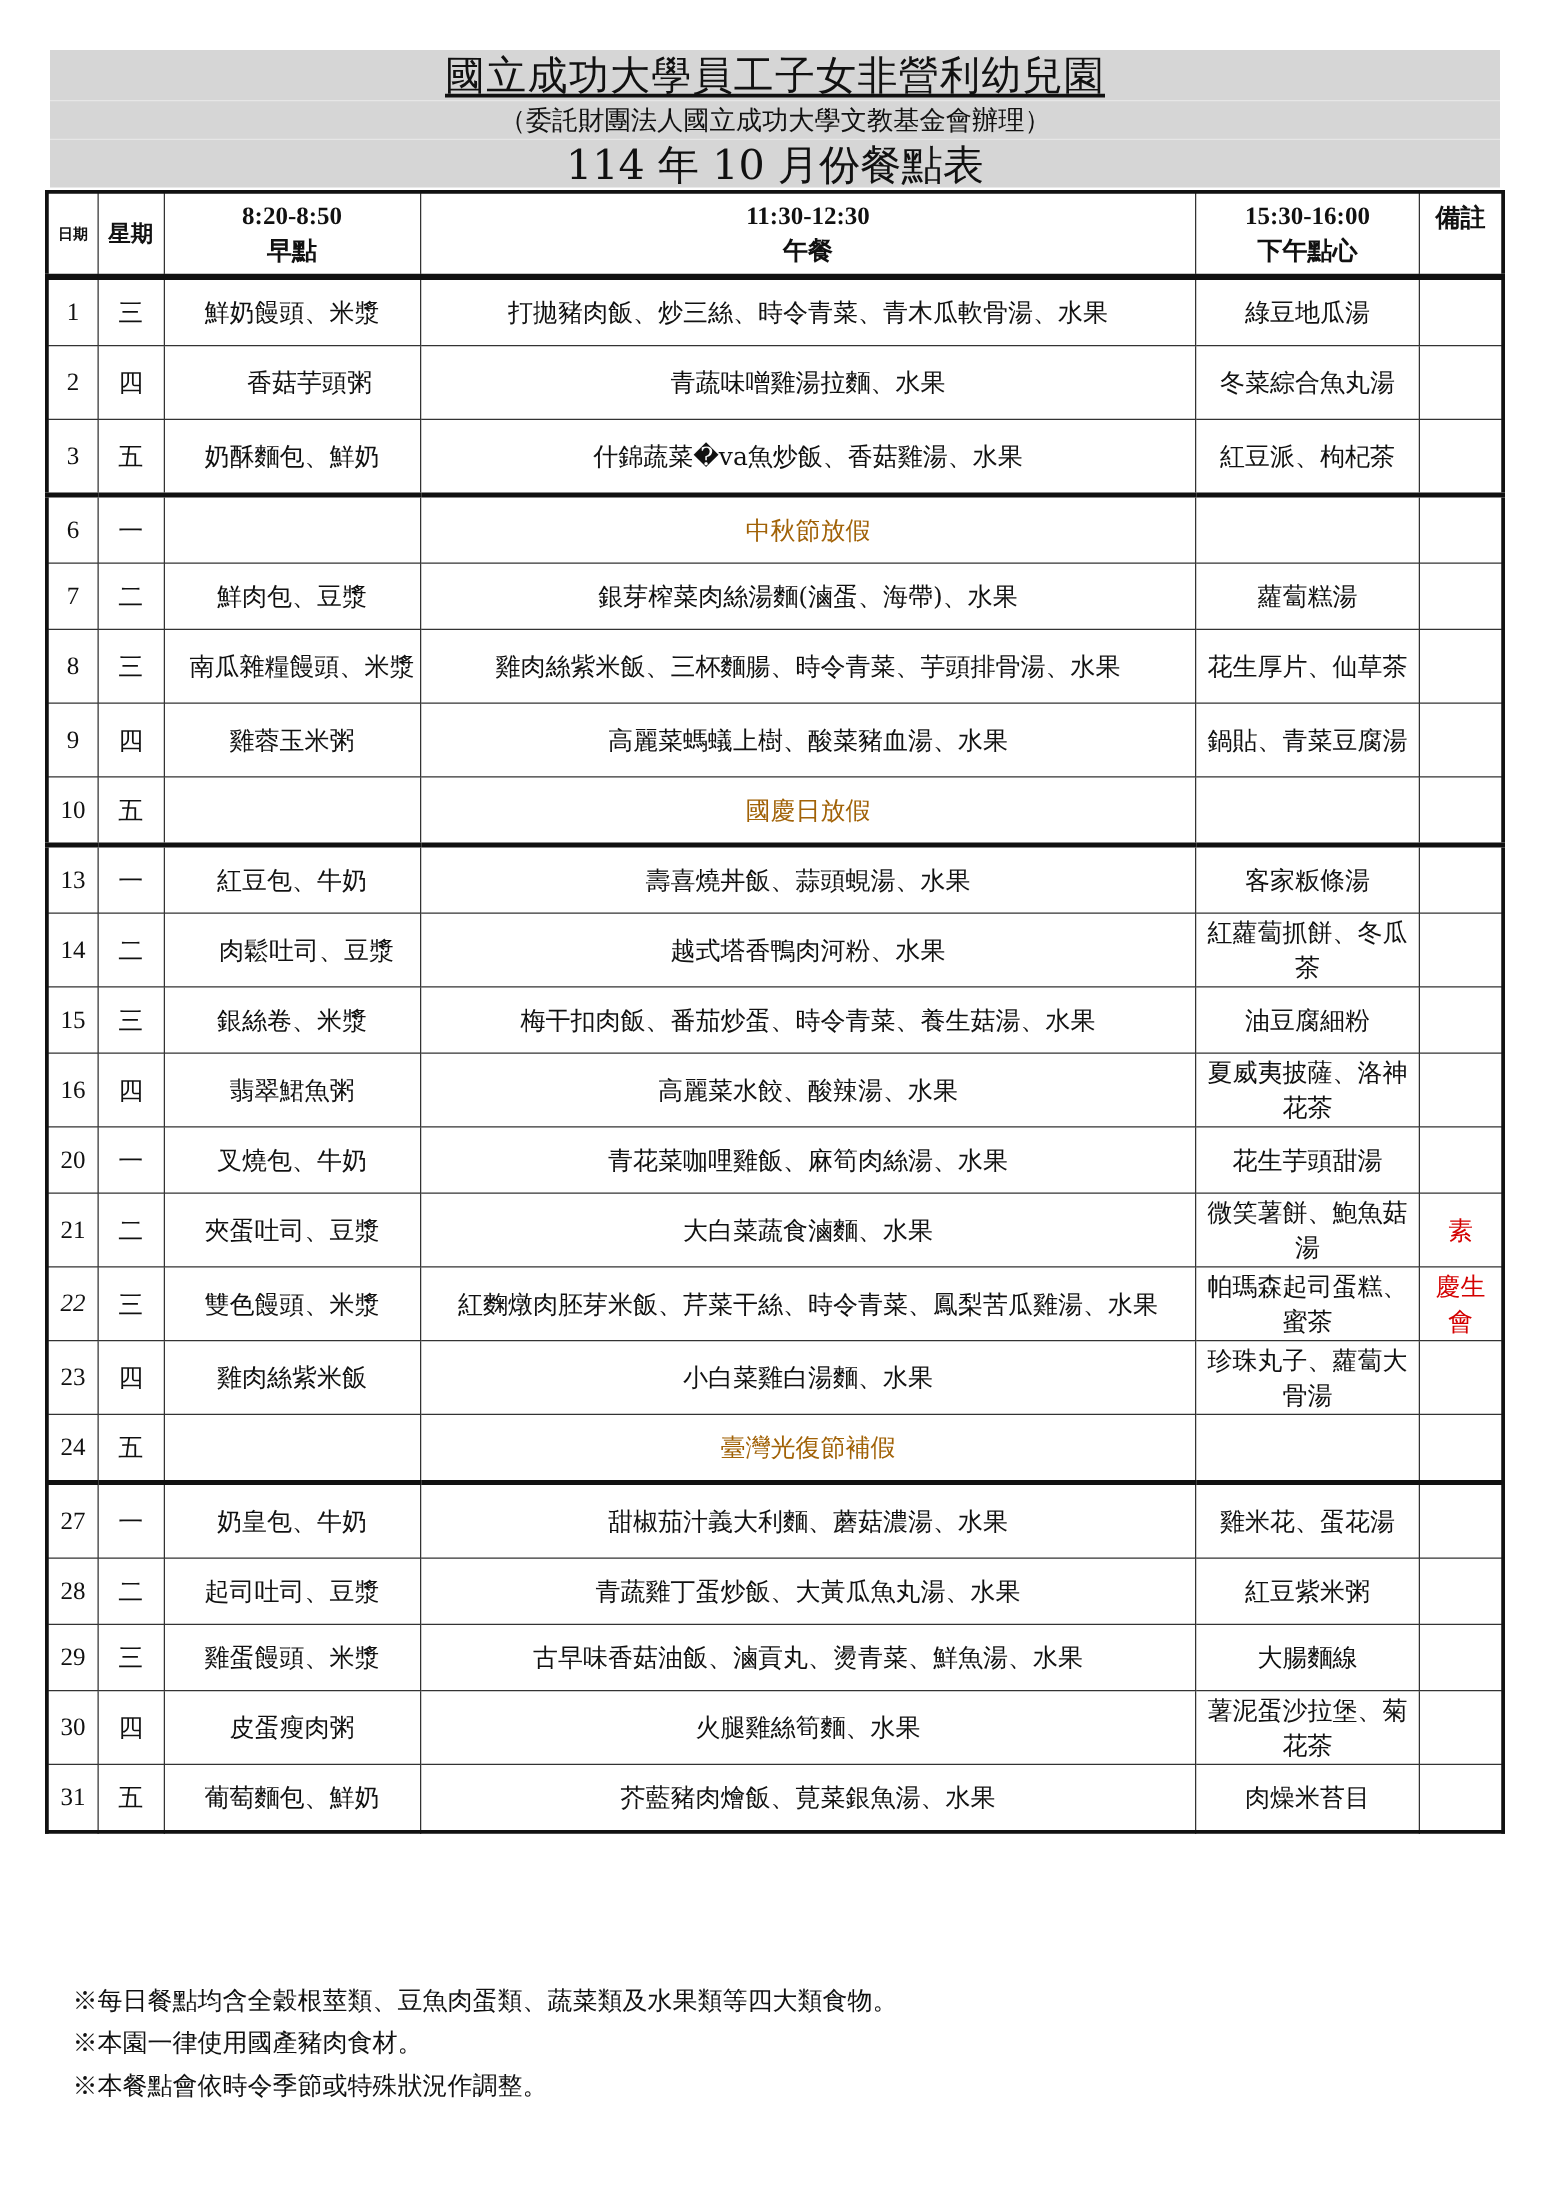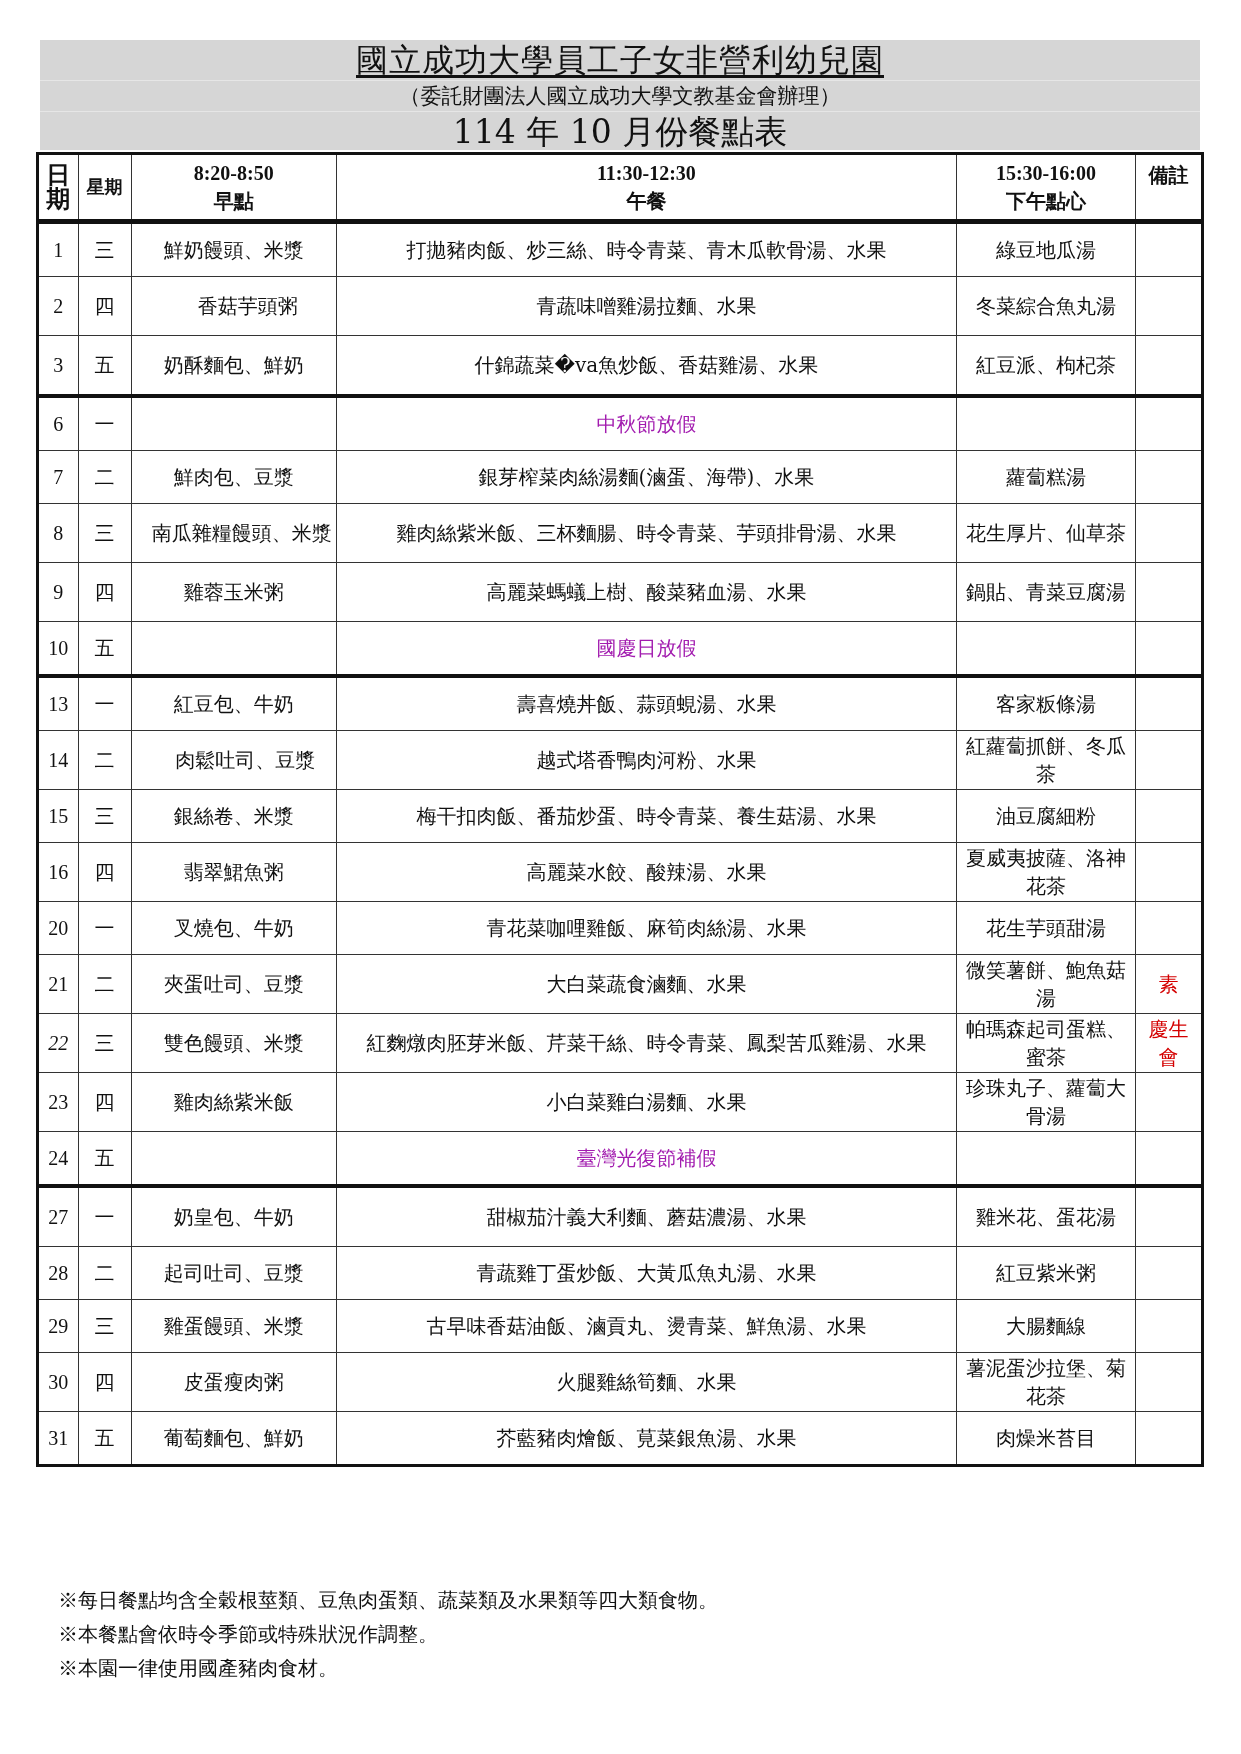--- a/index.html
+++ b/index.html
@@ -8,21 +8,21 @@
   .title { font-size:32px; line-height:40px; height:40px; letter-spacing:1px; }
   .title span { text-decoration:underline; text-underline-offset:4px; }
   .subtitle { font-size:21px; line-height:30px; height:30px; border-top:1px solid #e6e6e6; }
   .month-title { font-size:33px; line-height:40px; height:40px; border-top:1px solid #e6e6e6; }
   table.menu { position:absolute; left:36px; top:152px; width:1168px; border-collapse:collapse; table-layout:fixed; border:3px solid #111; }
   table.menu td, table.menu th { border:1.5px solid #333; text-align:center; vertical-align:middle; padding:0 4px; font-size:20px; line-height:28px; font-weight:normal; }
   table.menu th { font-weight:bold; font-size:20px; line-height:28px; height:58px; font-family:"Liberation Serif","DejaVu Serif",serif; }
   thead tr { border-bottom:5px solid #111; }
   tr.week-end td { border-bottom:4px solid #111; }
   td.day { font-family:"Liberation Serif",serif; font-size:22px; }
-  td.holiday { color:#a21caf; }
+  td.holiday { color:#a16207; }
   td.note { color:#d40000; }
   .notes { position:absolute; left:58px; top:1583px; font-size:20px; line-height:34px; }
   .col-day { width:40px; } .col-wd { width:52px; } .col-bf { width:202px; }
   .col-lunch { width:610px; } .col-snack { width:176px; } .col-note { width:66px; }
 </style>
 </head>
 <body>
 
 <div class="header">
   <div class="title"><span>國立成功大學員工子女非營利幼兒園</span></div>
@@ -34,21 +34,21 @@
   <colgroup>
     <col class="col-day">
       <col class="col-wd">
       <col class="col-bf">
       <col class="col-lunch">
       <col class="col-snack">
       <col class="col-note">
   </colgroup>
   <thead>
     <tr>
-      <th style="font-size:24px;line-height:24px;">日期</th>
+      <th style="font-size:12px;line-height:24px;">日期</th>
       <th style="font-size:18px;line-height:24px;">星期</th>
       <th>
           <div>8:20-8:50</div>
           <div>早點</div>
         </th>
       <th>
           <div>11:30-12:30</div>
           <div>午餐</div>
         </th>
       <th>
@@ -233,15 +233,15 @@
         <td style="height: 52px;">葡萄麵包、鮮奶</td>
         <td style="height: 52px;">芥藍豬肉燴飯、莧菜銀魚湯、水果</td>
         <td style="height: 52px;">肉燥米苔目</td>
         <td class="note" style="height: 52px;"></td>
       </tr>
     </tbody>
 </table>
 
 <div class="notes">
   <div>※每日餐點均含全穀根莖類、豆魚肉蛋類、蔬菜類及水果類等四大類食物。</div>
+  <div>※本園一律使用國產豬肉食材。</div>
   <div>※本餐點會依時令季節或特殊狀況作調整。</div>
-  <div>※本園一律使用國產豬肉食材。</div>
 </div>
 
 </body></html>

